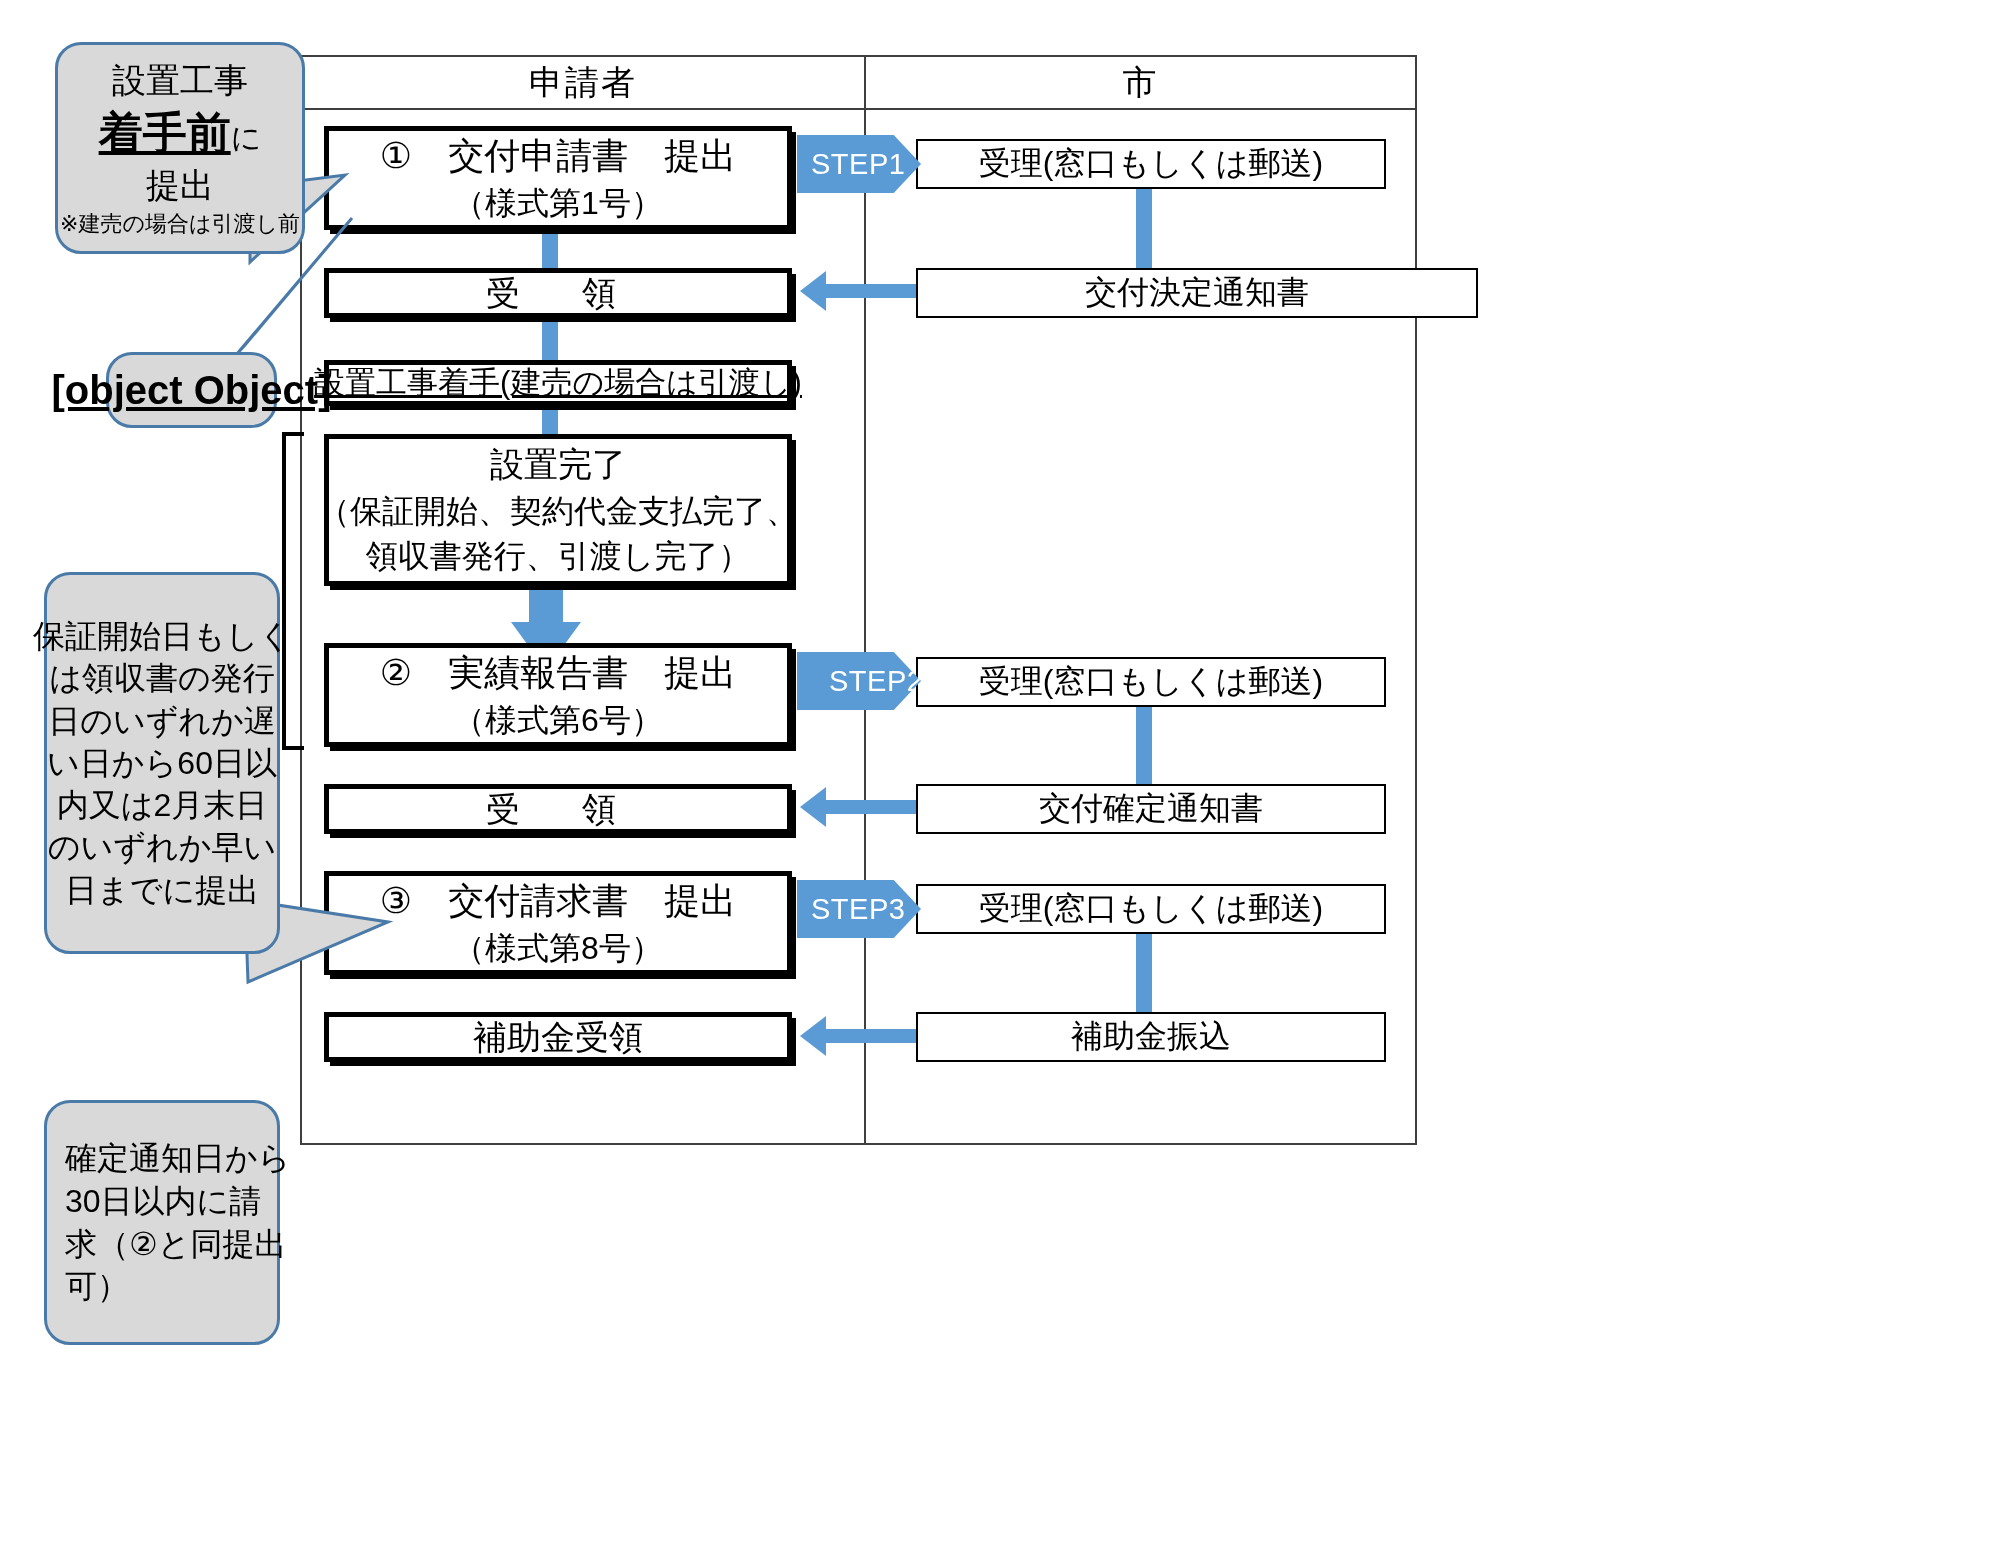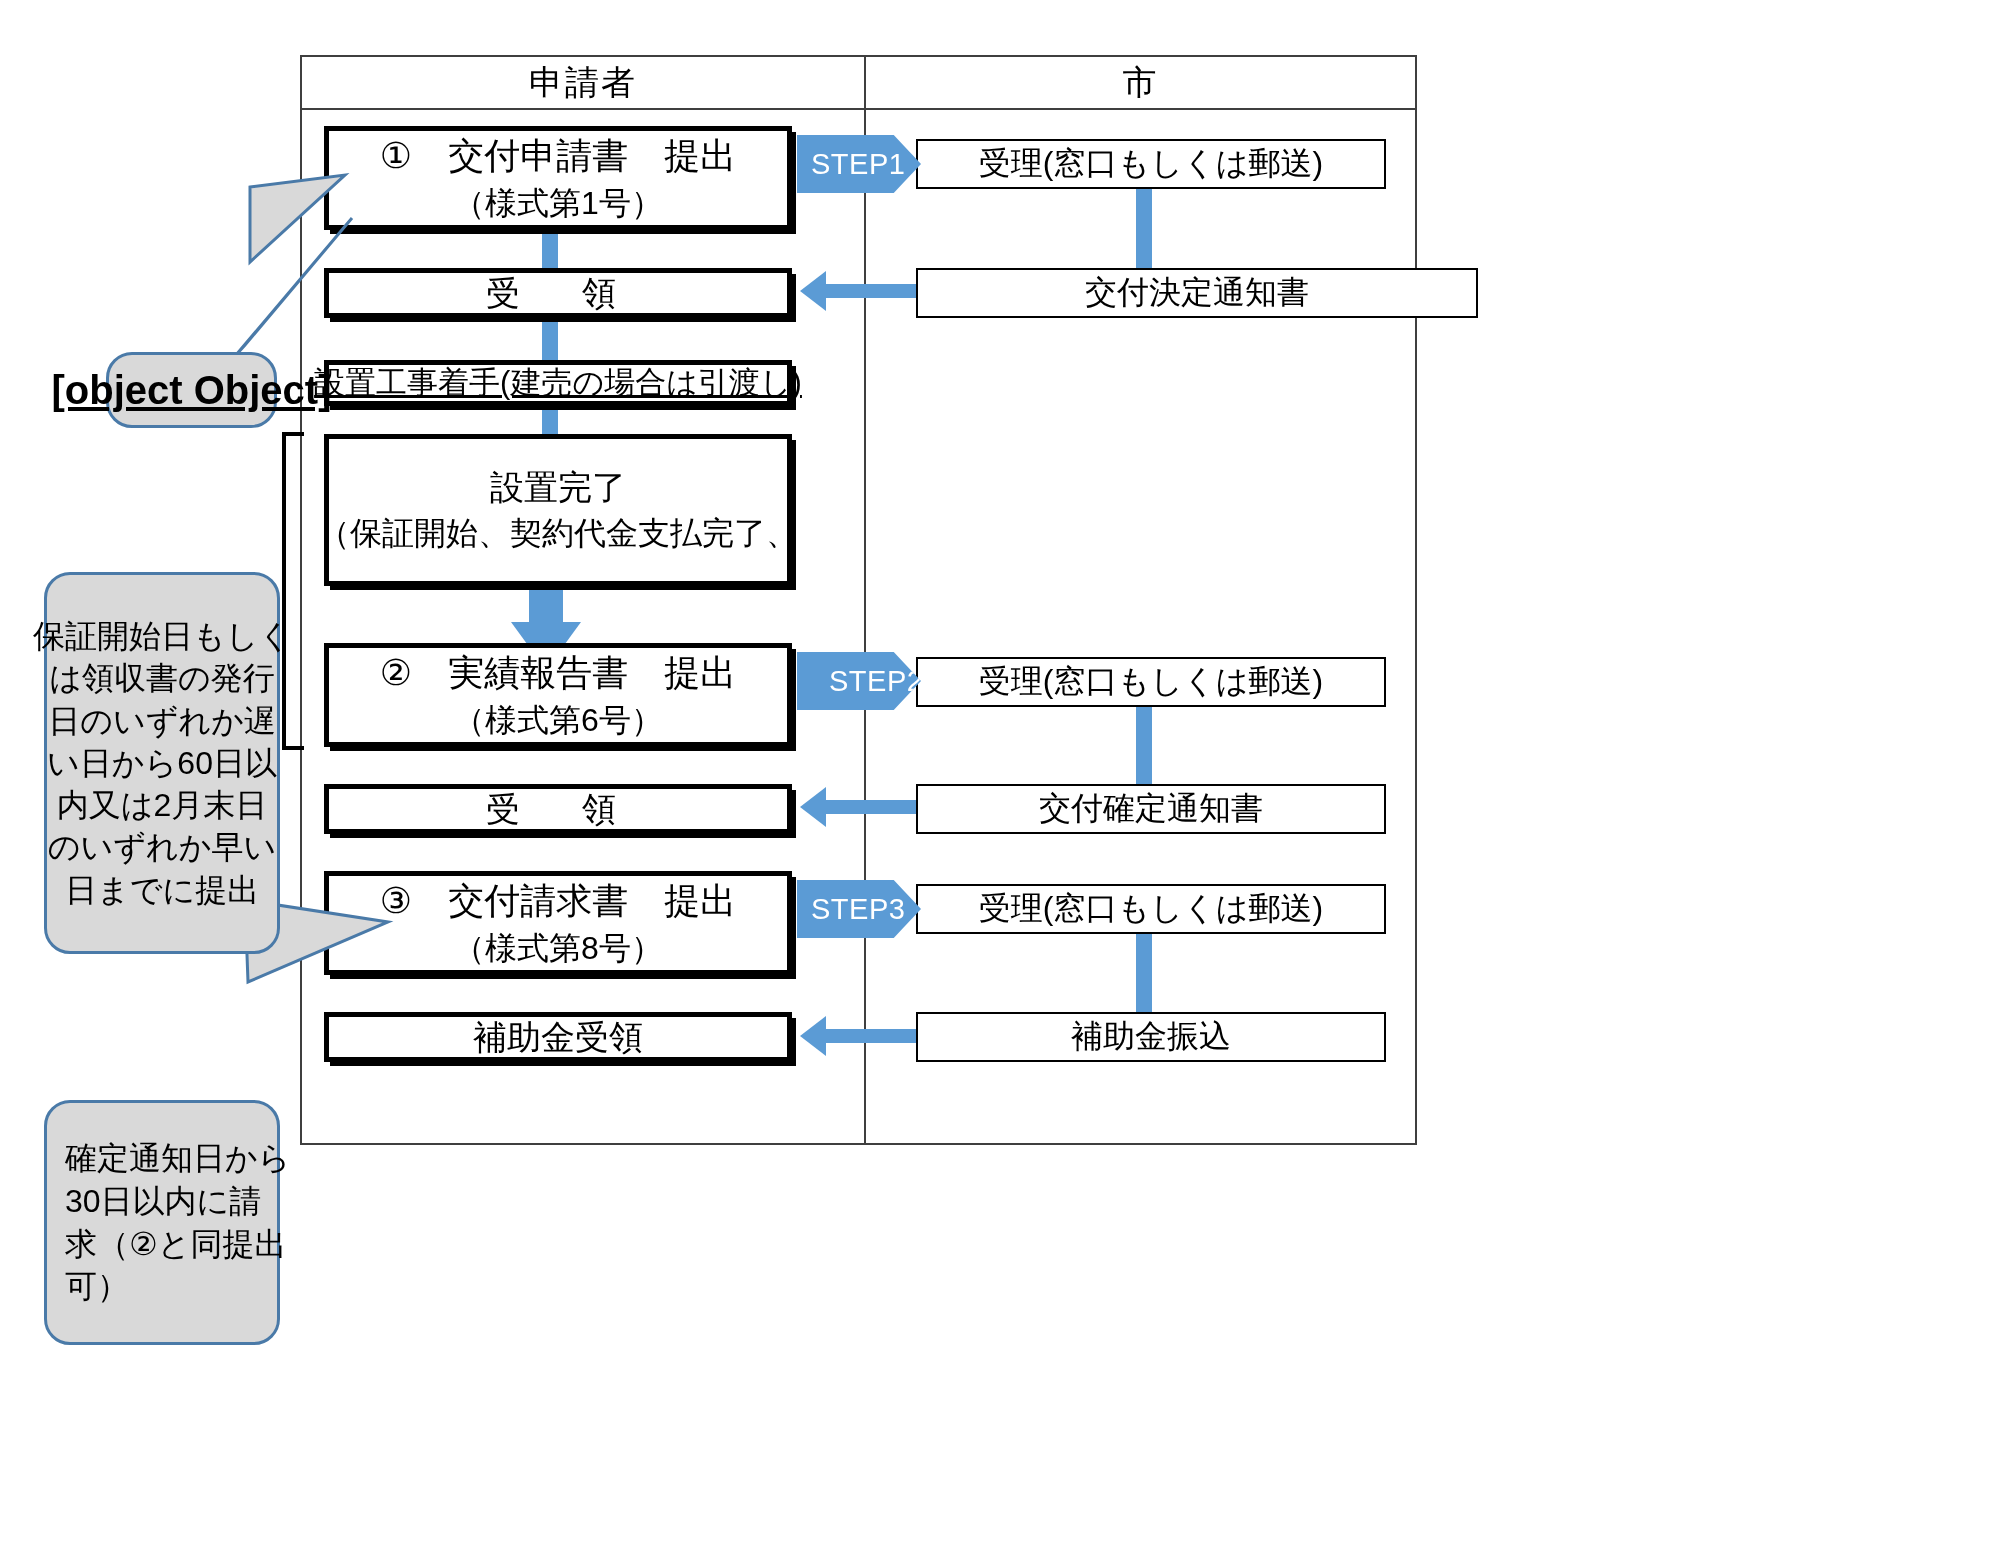--- a/index.html
+++ b/index.html
@@ -99,20 +99,21 @@
     <span class="ln t34 sp">受　領</span>
   </div>
 
   <div class="pbox heavy" style="left:324px;top:360px;width:468px;height:46px;text-decoration:underline;">
     <span class="ln t31">設置工事着手(建売の場合は引渡し)</span>
   </div>
 
   <div class="pbox heavy" style="left:324px;top:434px;width:468px;height:152px;">
     <span class="ln t34">設置完了</span>
     <span class="ln t33">（保証開始、契約代金支払完了、</span>
+    <span class="ln t33">領収書発行、引渡し完了）</span>
   </div>
 
   <div class="pbox heavy" style="left:324px;top:643px;width:468px;height:104px;">
     <span class="ln t36">②　実績報告書　提出</span>
     <span class="ln t33">（様式第6号）</span>
   </div>
 
   <div class="pbox heavy" style="left:324px;top:784px;width:468px;height:50px;">
     <span class="ln t34 sp">受　領</span>
   </div>
@@ -158,20 +159,28 @@
 
   <svg style="position:absolute;left:0;top:0;width:2000px;height:1561px;pointer-events:none;">
 
     <polygon points="250,187 345,175 250,262" fill="#d9d9d9" stroke="#4a7aa8" stroke-width="3"></polygon>
 
     <polygon points="236,355 352,218 245,345" fill="#d9d9d9" stroke="#4a7aa8" stroke-width="3"></polygon>
 
     <polygon points="245,900 388,922 248,982" fill="#d9d9d9" stroke="#4a7aa8" stroke-width="3"></polygon>
   </svg>
 
+  <div class="callout" style="left:55px;top:42px;width:250px;height:212px;">
+    <span class="ln t34">設置工事</span>
+    <span class="ln">
+      <span class="t44 u">着手前</span><span class="t30">に</span>
+    </span>
+    <span class="ln t34">提出</span>
+    <span class="ln t22">※建売の場合は引渡し前</span>
+  </div>
 
   <div class="callout" style="left:106px;top:352px;width:171px;height:76px;">
     <span class="ln t40 u">[object Object]</span>
   </div>
 
   <div class="callout" style="left:44px;top:572px;width:236px;height:382px;line-height:1.32;">
     <span class="ln t33">保証開始日もしく</span>
     <span class="ln t33">は領収書の発行</span>
     <span class="ln t33">日のいずれか遅</span>
     <span class="ln t33">い日から60日以</span>

